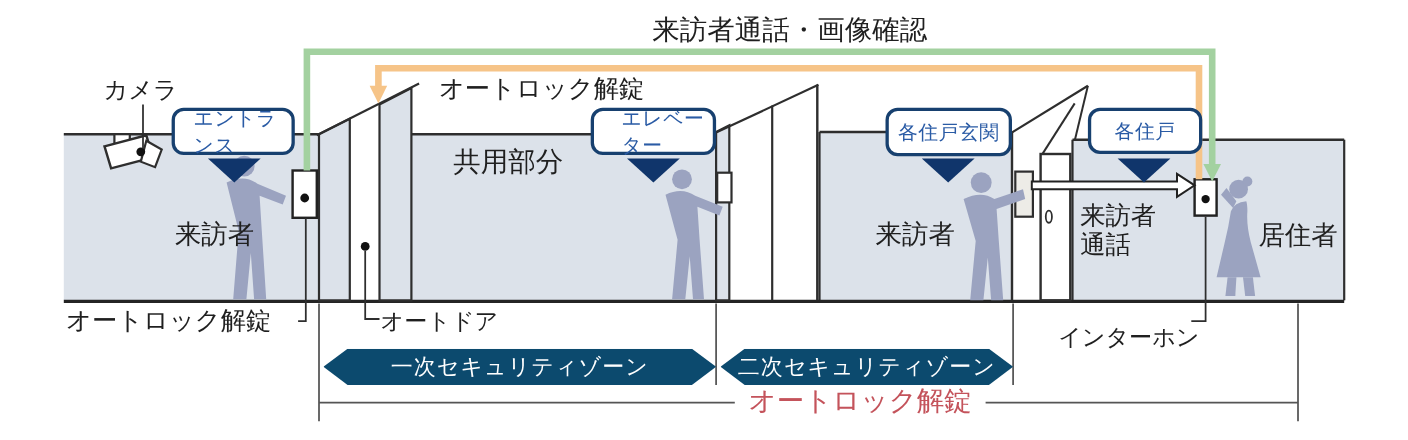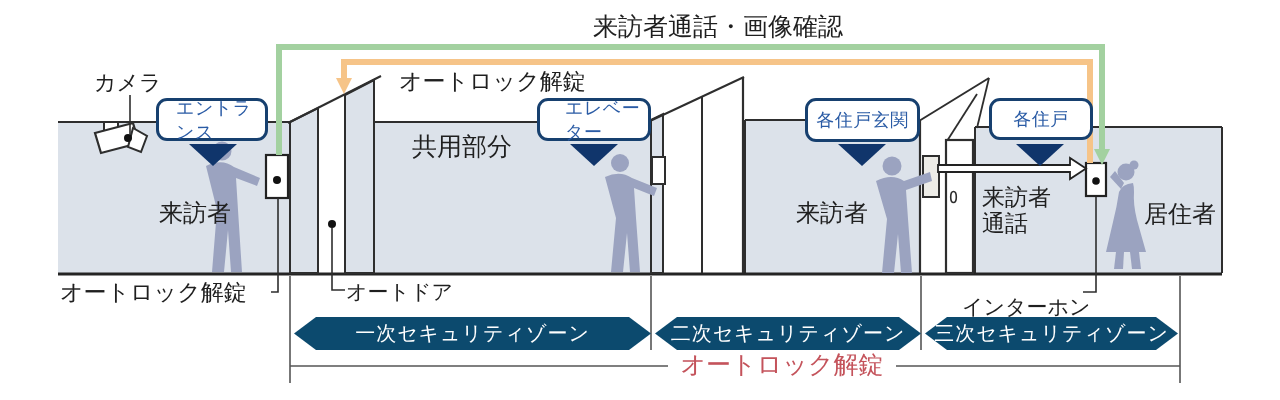--- a/index.html
+++ b/index.html
@@ -166,17 +166,16 @@
 
   <div class="lbl" style="left:962px;top:296px;font-size:21px;">インターホン</div>
 
   <div class="badge" style="left:156px;top:98px;width:112px;height:43px;padding-left:17px;">エントランス</div>
   <div class="badge" style="left:537px;top:98px;width:114px;height:43px;padding-left:25px;">エレベーター</div>
   <div class="badge" style="left:805px;top:98px;width:115px;height:44px;">各住戸玄関</div>
   <div class="badge" style="left:989px;top:98px;width:104px;height:42px;">各住戸</div>
 
   <div class="zone-banner" style="left:294px;top:317px;width:357px;height:33px;">一次セキュリティゾーン</div>
   <div class="zone-banner" style="left:655px;top:317px;width:266px;height:33px;">二次セキュリティゾーン</div>
-  <div class="zone-banner" style="left:925px;top:317px;width:253px;height:33px;">三次セキュリティゾーン</div>
 
   <div class="lbl red-text" style="left:668px;top:351px;width:228px;font-size:25px;text-align:center;">オートロック解錠</div>
 
 </div>
 
 </body></html>

